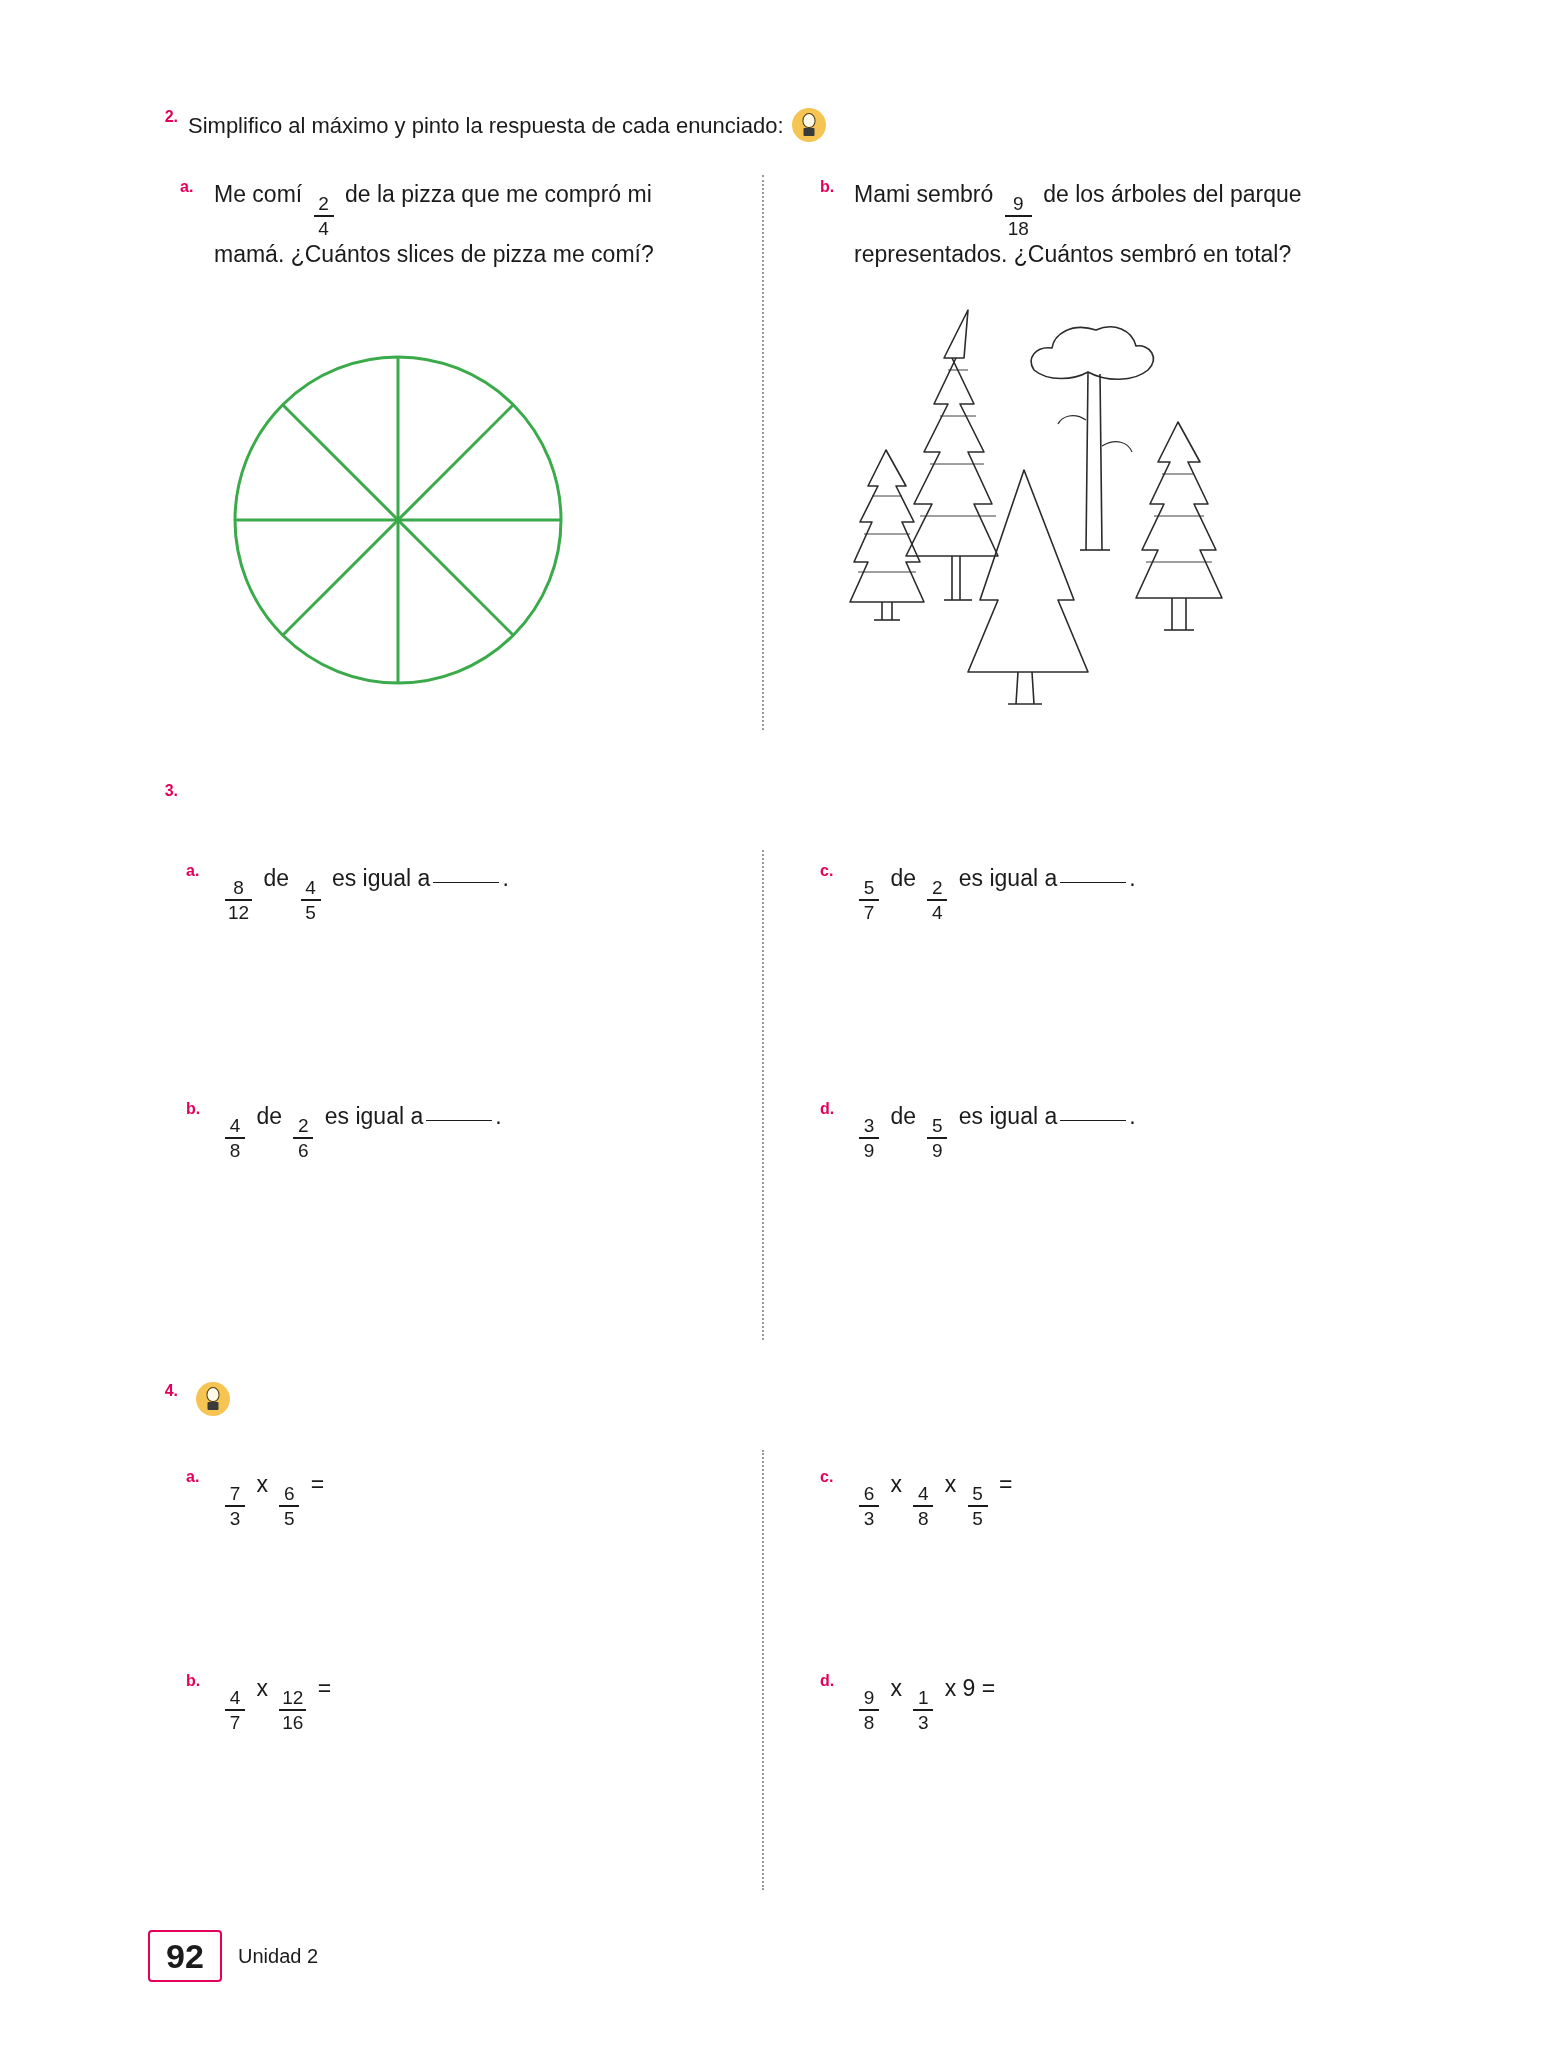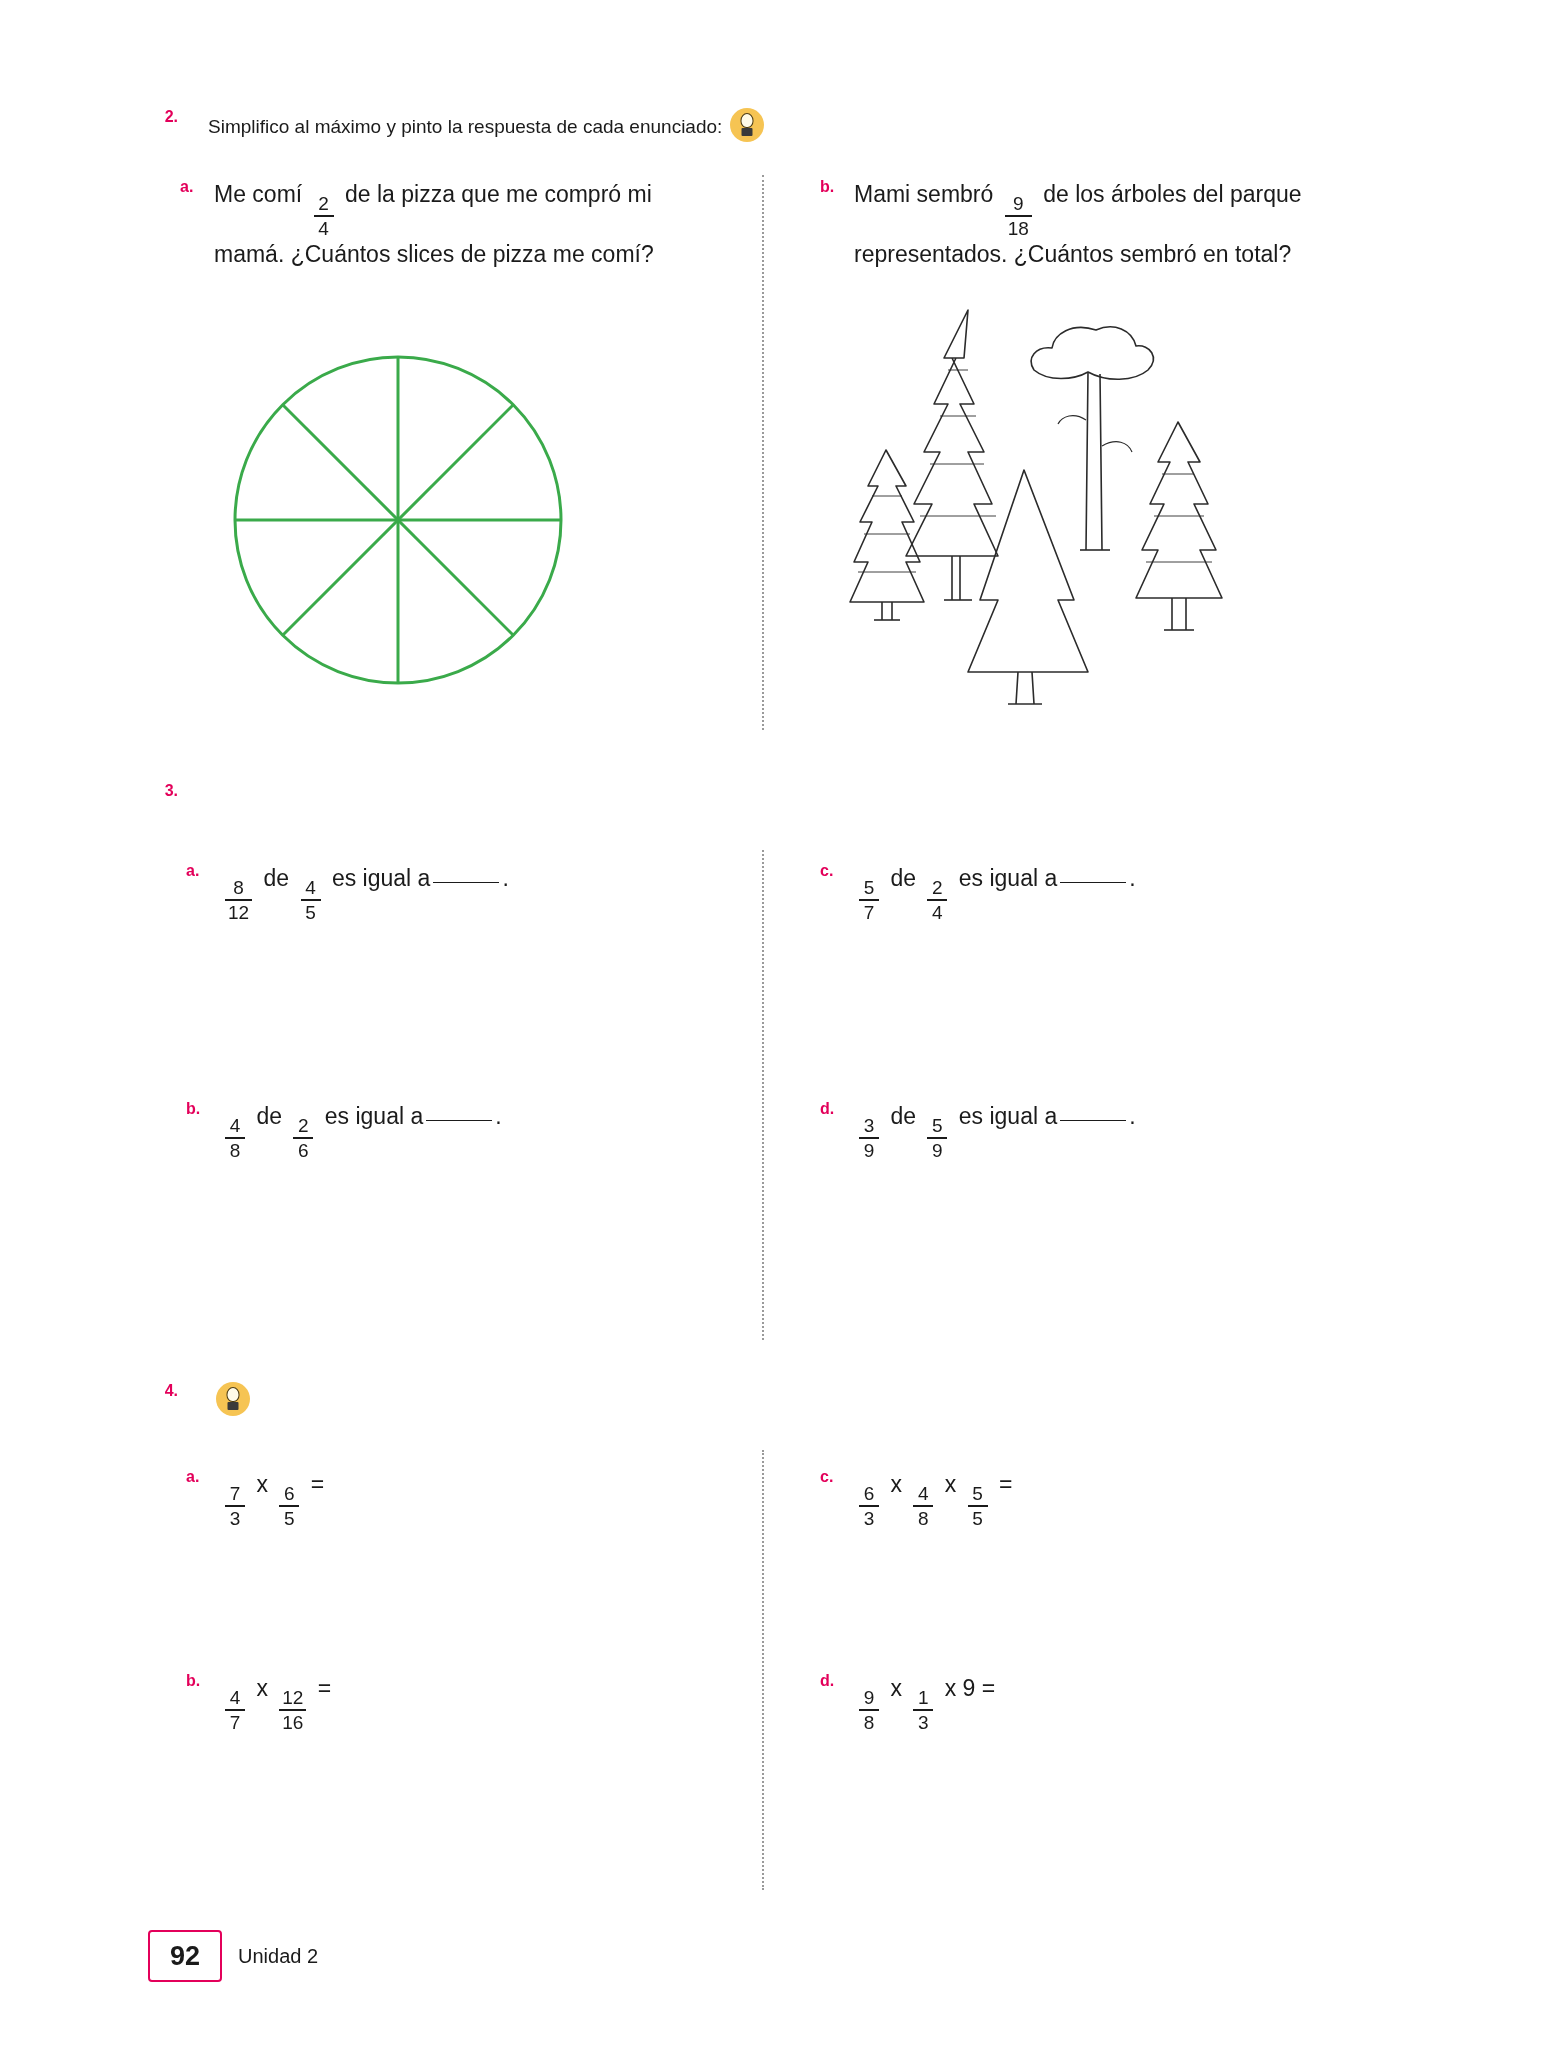--- a/index.html
+++ b/index.html
@@ -24,23 +24,22 @@
   
   .num {
     color: #e3005a;
     font-weight: bold;
   }
   .item-letter {
     color: #e3005a;
     font-weight: bold;
   }
   .ex-title {
-    font-size: 19px;
+    font-size: 22px;
     line-height: 1.25;
-    margin-left: 20px;
   }
 
   
   .exercise {
     position: absolute;
   }
   .ex-head {
     display: flex;
     align-items: flex-start;
     gap: 10px;
@@ -165,21 +164,21 @@
     gap: 16px;
   }
   .page-box {
     width: 74px;
     height: 52px;
     border: 2px solid #e3005a;
     border-radius: 4px;
     display: flex;
     align-items: center;
     justify-content: center;
-    font-size: 27px;
+    font-size: 34px;
     font-weight: bold;
     color: #1b1b1b;
     box-sizing: border-box;
   }
   .unit-label {
     font-size: 20px;
     font-weight: normal;
     color: #1b1b1b;
   }
 </style>

